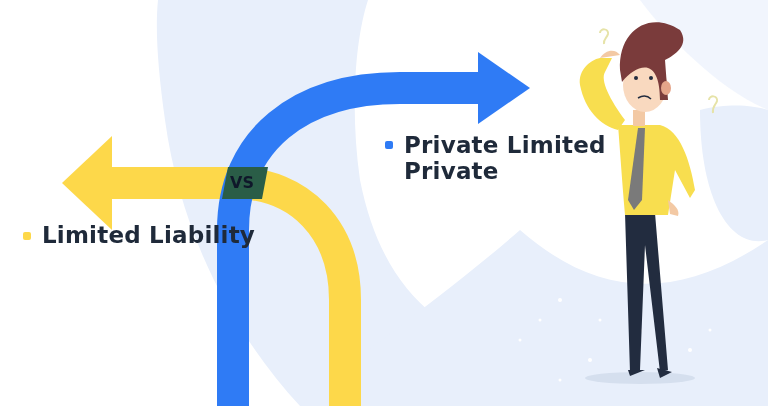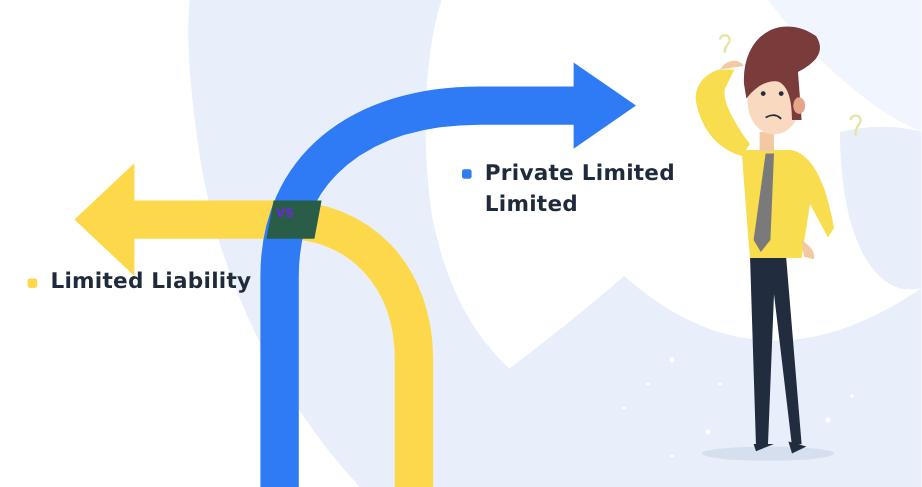--- a/index.html
+++ b/index.html
@@ -1,24 +1,24 @@
 <!DOCTYPE html>
 <html><head>
 <meta charset="utf-8">
 <style>
   html,body{margin:0;padding:0;}
   body{width:768px;height:406px;overflow:hidden;background:#ffffff;position:relative;font-family:"DejaVu Sans","Liberation Sans",sans-serif;}
   #scene{position:absolute;left:0;top:0;width:768px;height:406px;}
-  .label{position:absolute;color:#1f2a3a;font-weight:bold;font-size:18px;line-height:26px;letter-spacing:0.2px;}
+  .label{position:absolute;color:#1f2a3a;font-weight:bold;font-size:23px;line-height:26px;letter-spacing:0.2px;}
   .label .dot{position:absolute;width:8px;height:8px;border-radius:2px;}
   .lbl-llp{left:42px;top:222px;}
   .lbl-llp .dot{left:-19px;top:10px;}
   .lbl-plc{left:404px;top:132px;}
   .lbl-plc .dot{left:-19px;top:9px;}
-  .vs{position:absolute;left:230px;top:173px;color:#6d28d9;font-weight:bold;font-size:10px;}
+  .vs{position:absolute;left:230px;top:173px;color:#0f172a;font-weight:bold;font-size:16px;}
 </style>
 </head>
 <body>
 
 <svg id="scene" viewBox="0 0 768 406" xmlns="http://www.w3.org/2000/svg">
 
   <g>
     <path d="M158 0 L368 0 C355 40 350 110 360 180 C380 280 430 330 520 360 L520 406 L300 406 C230 330 180 230 165 120 C158 70 155 30 158 0 Z" fill="#e8effb"></path>
     <path d="M520 230 C600 300 680 300 768 240 L768 406 L300 406 C350 360 440 300 520 230 Z" fill="#e8effb"></path>
     <path d="M640 0 L768 0 L768 110 C720 90 670 40 640 0 Z" fill="#e8effb" opacity="0.6"></path>
@@ -78,14 +78,14 @@
 <div class="vs">VS</div>
 
 <div class="label lbl-llp">
   <span class="dot" style="background:#fdd84a"></span>
   <div>Limited Liability</div>
 </div>
 
 <div class="label lbl-plc">
   <span class="dot" style="background:#2f7bf5"></span>
   <div>Private Limited</div>
-  <div>Limited</div>
+  <div>Private</div>
 </div>
 
 </body></html>

